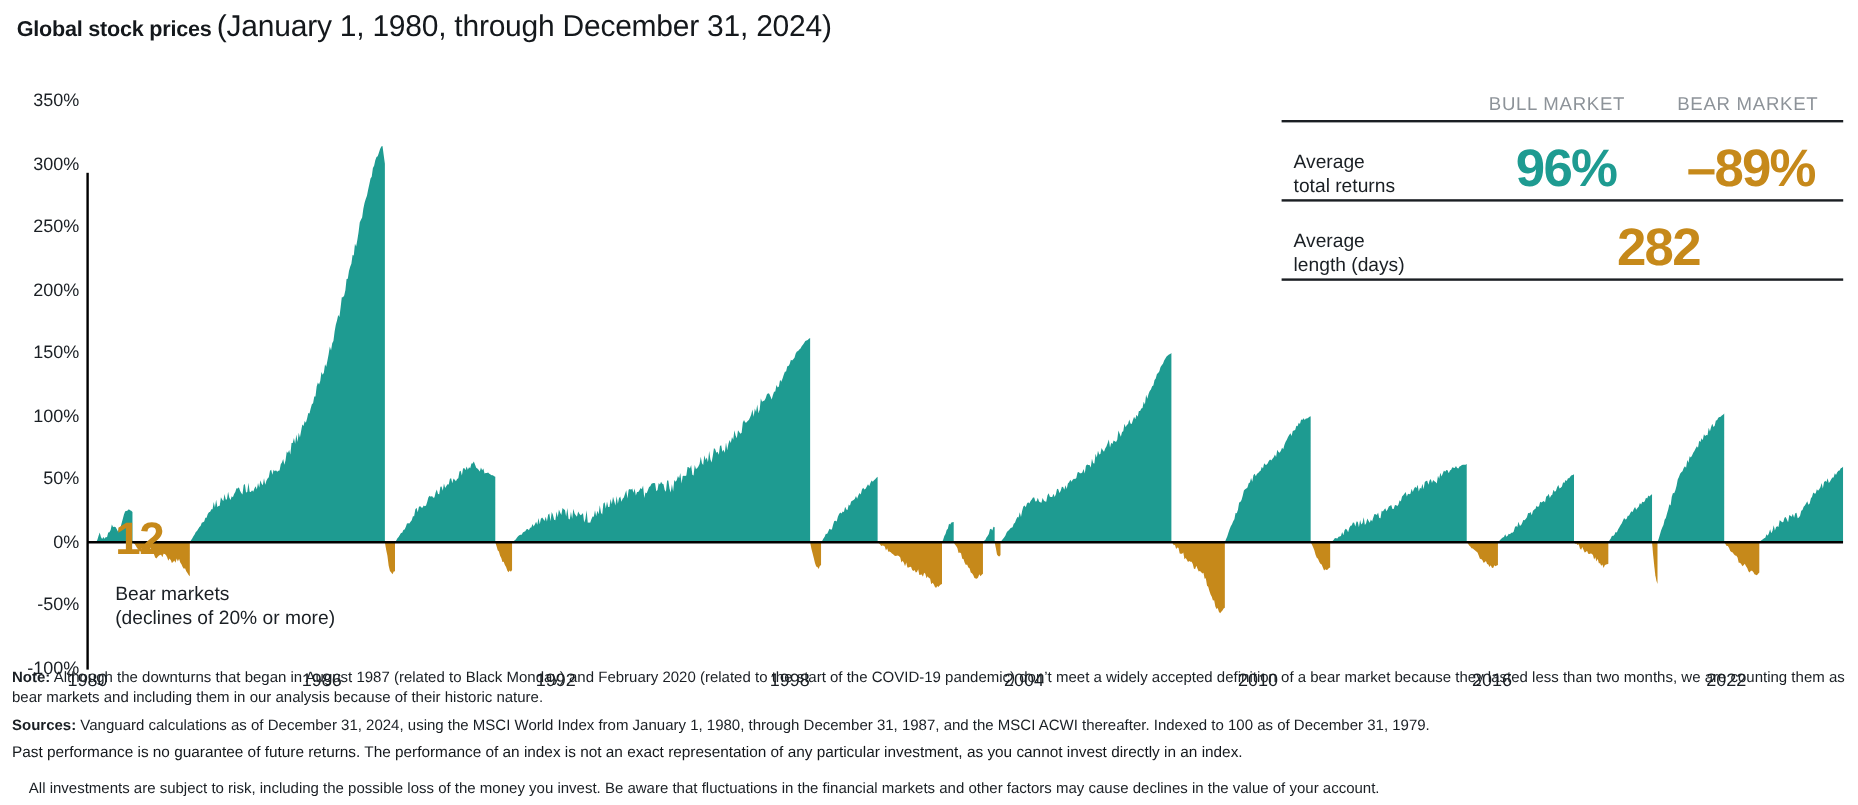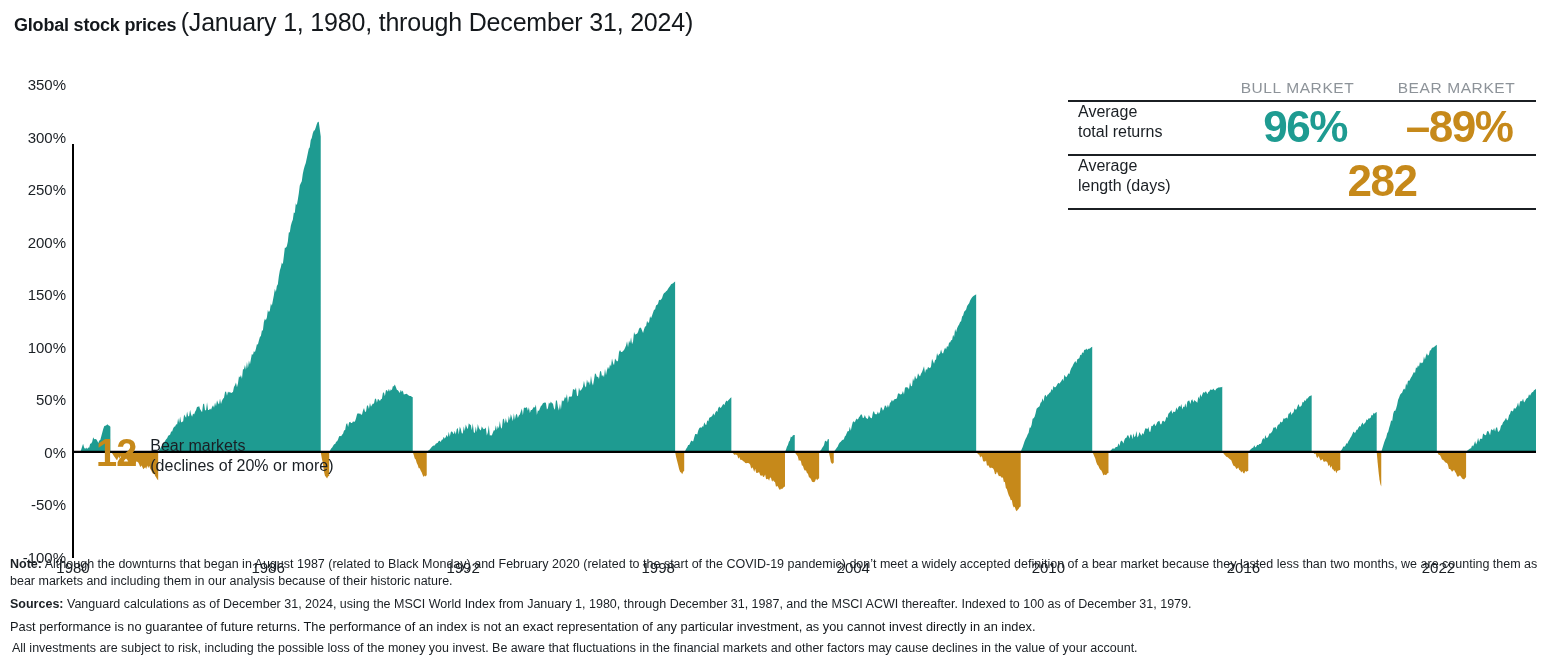--- a/index.html
+++ b/index.html
@@ -22,44 +22,44 @@
   .ylabel{position:absolute;right:0;font-size:15px;color:#1a1f24;
           transform:translateY(-50%);white-space:nowrap;text-align:right;}
   .yaxis-line{position:absolute;left:72px;top:84px;width:2px;height:414px;background:#000;}
   .xlabels{position:absolute;left:0;top:0;width:1548px;height:24px;}
   .xlabel{position:absolute;font-size:15px;color:#1a1f24;transform:translateX(-50%);white-space:nowrap;}
   .xaxis-strip{position:absolute;left:0;top:497px;width:1548px;height:26px;}
 
   svg.series{display:block;}
 
   
-  .annot{position:absolute;left:96px;top:432px;display:flex;align-items:center;gap:14px;}
+  .annot{position:absolute;left:96px;top:432px;display:flex;align-items:flex-start;gap:14px;flex-direction:column;}
   .annot-num{font-size:38px;font-weight:bold;color:#c6891a;line-height:0.95;letter-spacing:-1px;}
   .annot-txt{font-size:16px;color:#1a1f24;line-height:1.22;padding-top:4px;}
 
   
   .stats{position:absolute;left:1068px;top:74px;width:468px;}
   .stats-head{display:flex;height:26px;align-items:flex-end;}
   .stats-head .sp{flex:0 0 150px;}
   .stats-head .hcell{flex:1;text-align:center;font-size:15.5px;color:#8d9399;
                      letter-spacing:0.6px;padding-bottom:3px;white-space:nowrap;}
   .rule{height:2px;background:#1b1f23;width:100%;}
-  .stats-row{display:flex;align-items:flex-start;height:52px;}
+  .stats-row{display:flex;align-items:flex-end;height:64px;}
   .stats-row .label{flex:0 0 150px;font-size:16px;color:#1a1f24;line-height:1.25;padding-left:10px;}
   .stats-row .val{flex:1;text-align:center;font-weight:bold;letter-spacing:-1.5px;}
   .val.bull{color:#1e9b91;}
   .val.bear{color:#c6891a;}
   .v-big{font-size:44px;}
 
   
   .notes{position:absolute;left:10px;top:556px;width:1532px;}
   .note-p{font-size:12.5px;line-height:1.34;color:#1a1f24;margin:0 0 6px 0;}
   .note-p b{font-weight:bold;}
   .note-strong{font-size:12.8px;line-height:1.34;color:#14181c;font-weight:normal;margin:0 0 5px 0;}
-  .note-last{font-size:12.5px;line-height:1.34;color:#1a1f24;margin:2px;}
+  .note-last{font-size:12.5px;line-height:1.34;color:#1a1f24;margin:14px;}
 </style>
 </head>
 <body>
 
 <div class="page">
 
   <div class="title-row">
     <span class="title-main">Global stock prices</span>
     <span class="title-sub">(January 1, 1980, through December 31, 2024)</span>
   </div>

